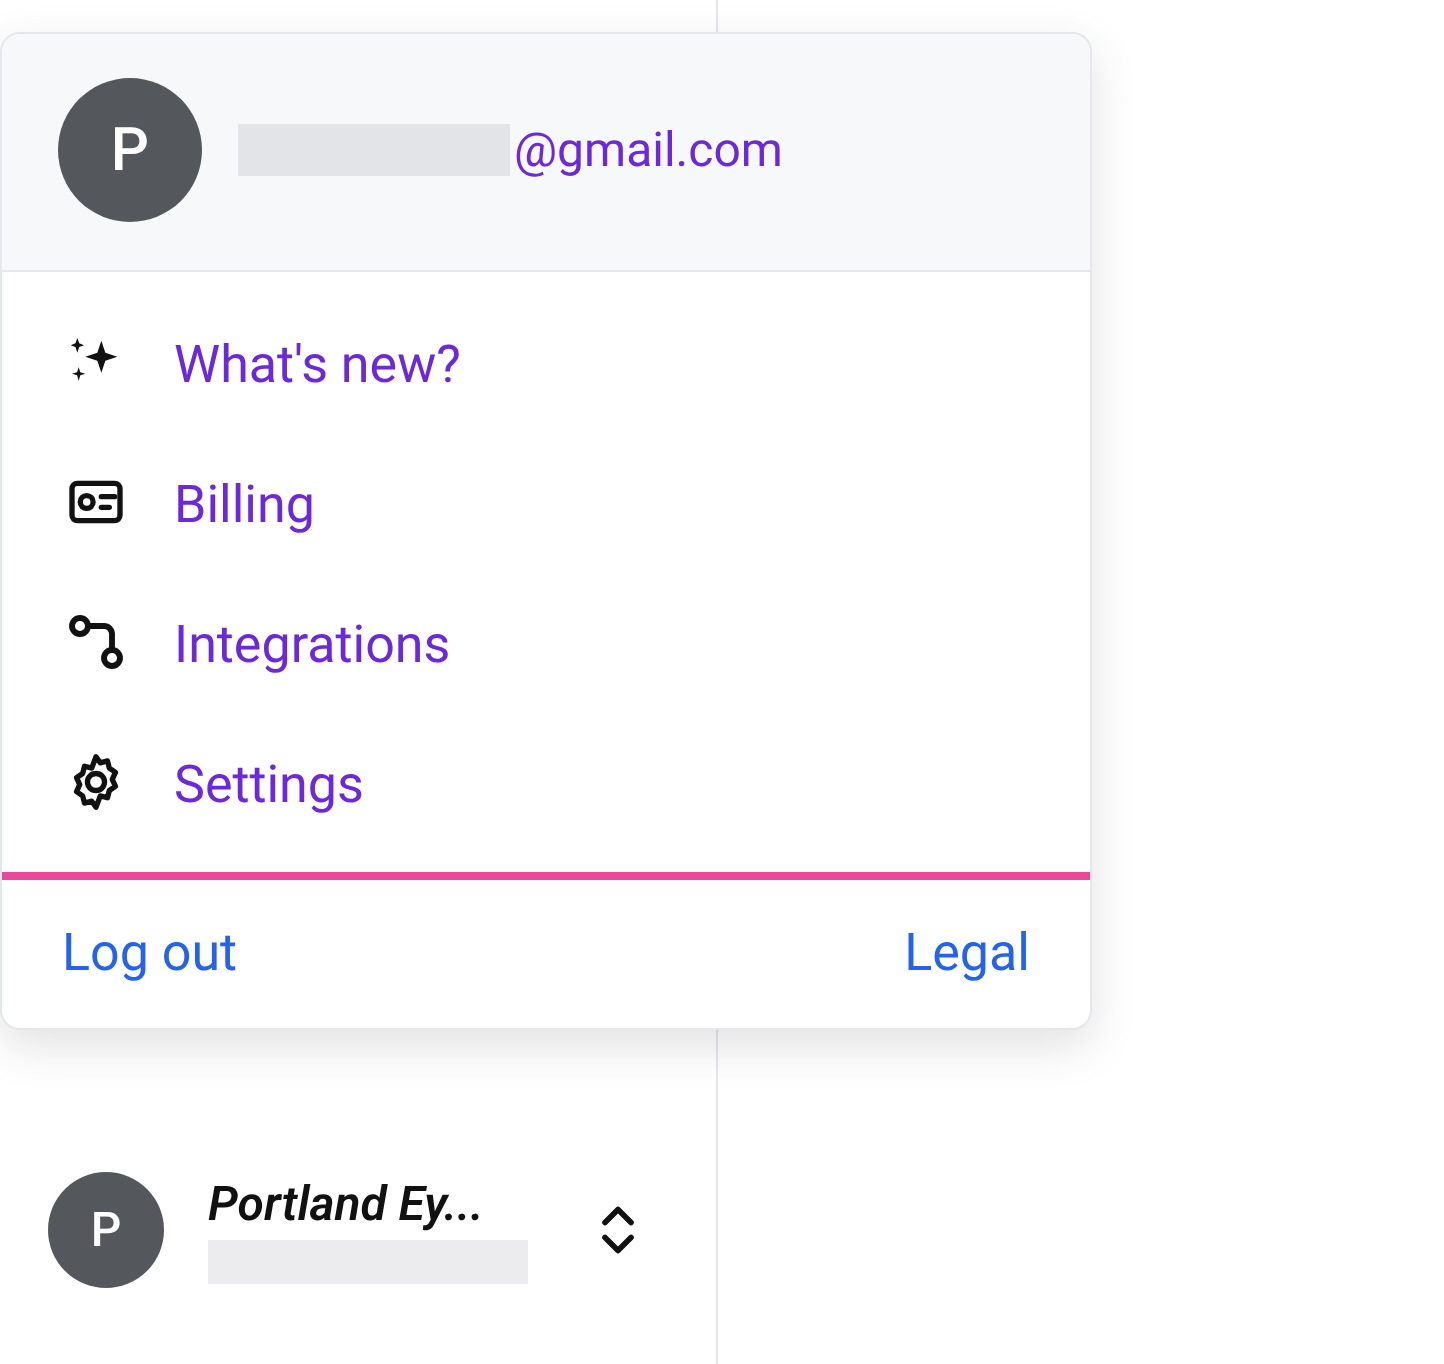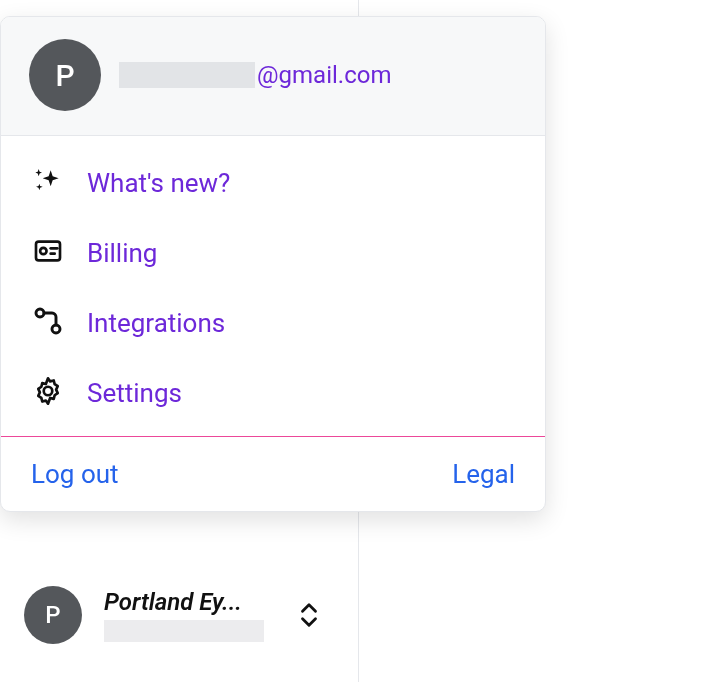--- a/index.html
+++ b/index.html
@@ -87,21 +87,21 @@
     align-items: center;
     justify-content: center;
     color: #111;
   }
   .menu-icon svg { width: 32px; height: 32px; }
   .footer {
     display: flex;
     justify-content: space-between;
     align-items: center;
     padding: 22px 30px;
-    border-top: 1px solid #ec4899;
+    border-top: 4px solid #ec4899;
   }
   .footer a {
     font-size: 26px;
     color: #2563eb;
     text-decoration: none;
     cursor: pointer;
   }
   .bottom-account {
     position: absolute;
     left: 24px;

